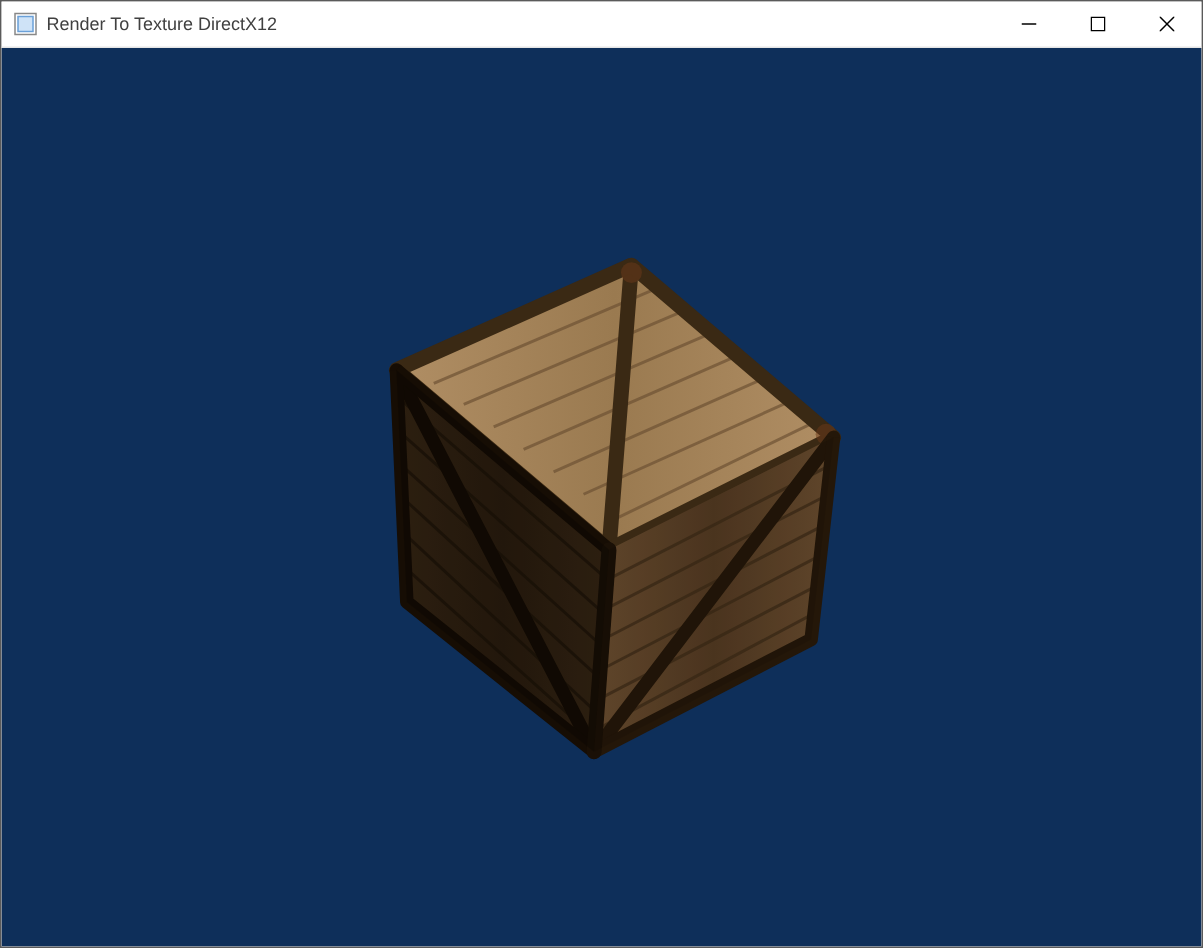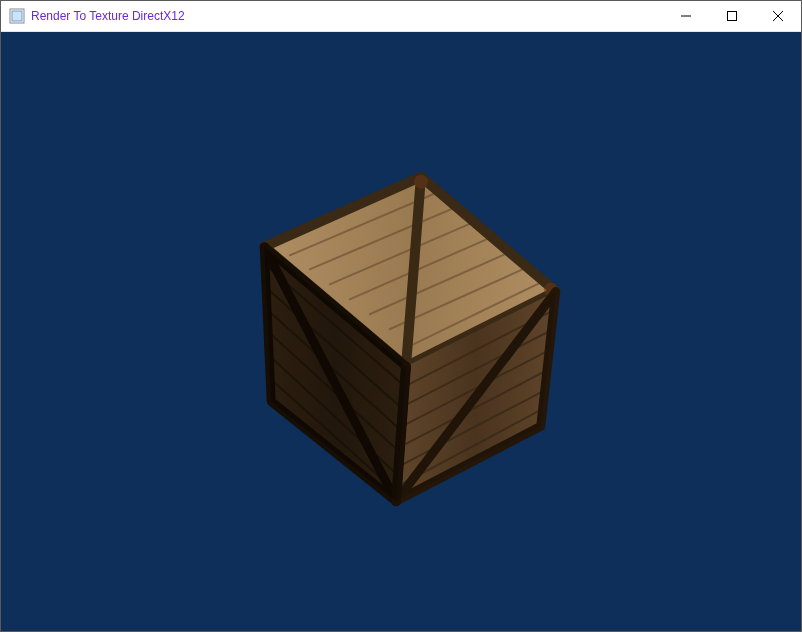--- a/index.html
+++ b/index.html
@@ -23,21 +23,21 @@
     .app-icon {
       width: 16px;
       height: 16px;
       margin-right: 6px;
       display: inline-flex;
       align-items: center;
       justify-content: center;
     }
     .title-text {
       flex: 1;
-      color: #6d28d9;
+      color: #404040;
       font-size: 12px;
       line-height: 31px;
       white-space: nowrap;
     }
     .window-controls {
       display: flex;
       height: 100%;
     }
     .wc-btn {
       width: 46px;

